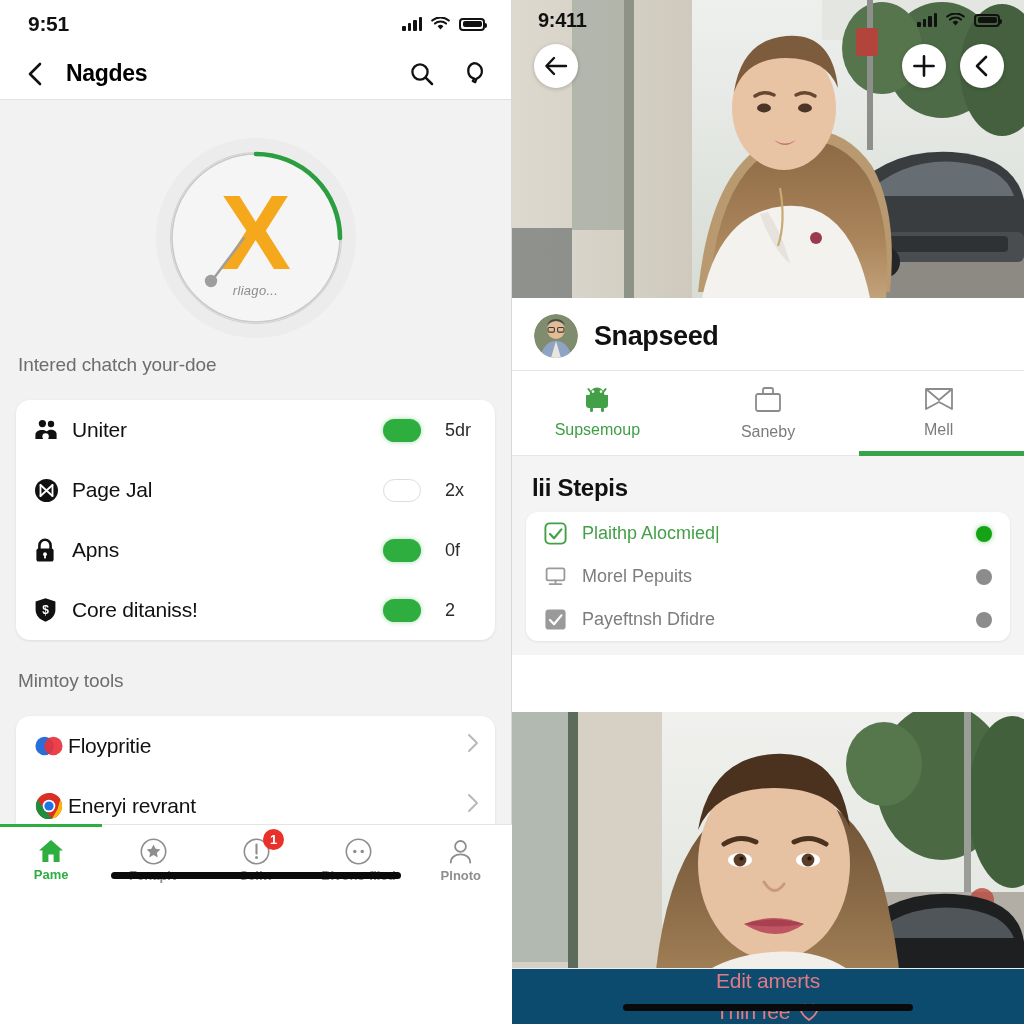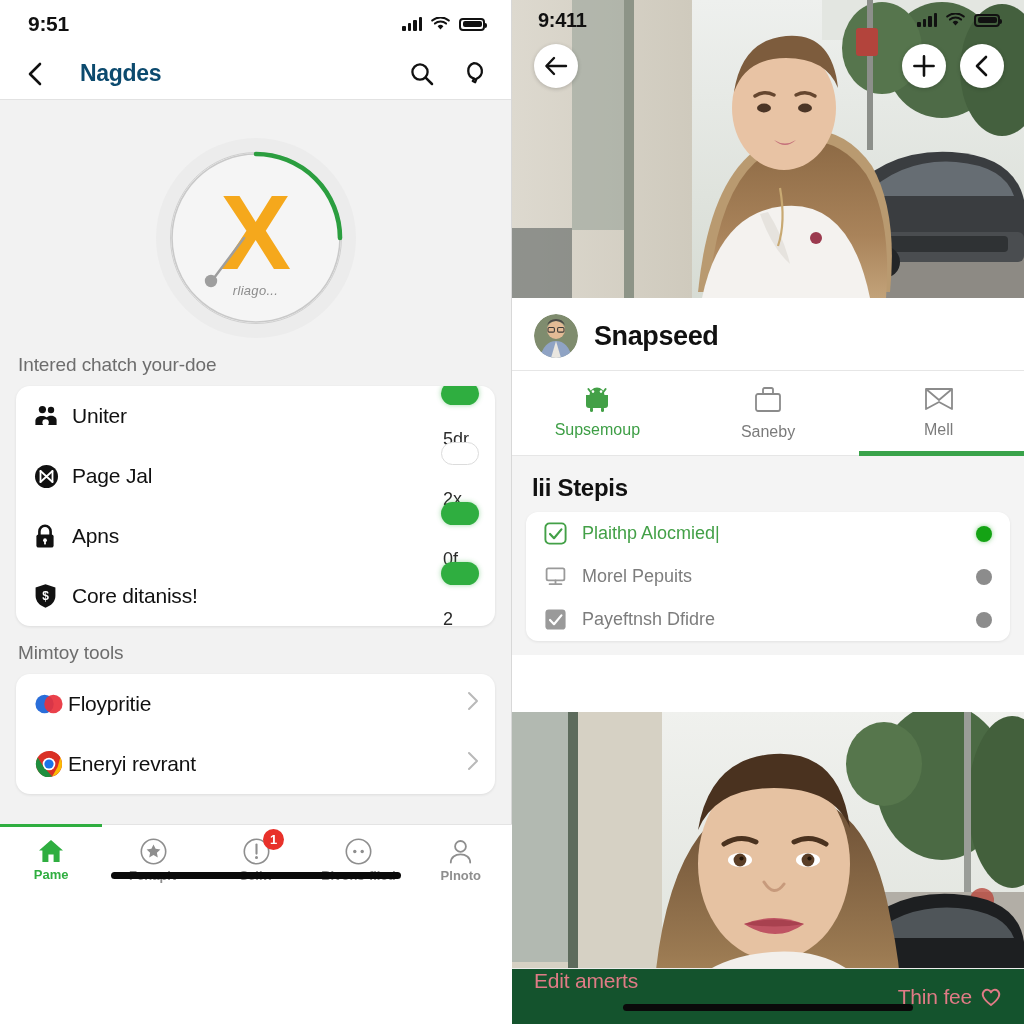--- a/index.html
+++ b/index.html
@@ -37,21 +37,21 @@
   .batt::after{content:"";position:absolute;right:-4px;top:3.5px;width:2.5px;height:5px;background:#111;border-radius:0 2px 2px 0;}
   .batt i{position:absolute;inset:1.5px;background:#111;border-radius:2px;}
 
   .navbar {
     height:52px; background:#fff;
     display:flex; align-items:center; padding:0 24px 0 18px;
     border-bottom:1px solid #e2e2e2;
     flex:0 0 auto;
   }
   .nav-back { width:34px;height:34px;display:flex;align-items:center;justify-content:center;cursor:pointer; }
-  .nav-title { font-size:23px;font-weight:bold;color:#0c4a6e;margin-left:28px;letter-spacing:-0.3px; }
+  .nav-title { font-size:23px;font-weight:bold;color:#000000;margin-left:14px;letter-spacing:-0.3px; }
   .nav-actions { margin-left:auto; display:flex; align-items:center; gap:26px; }
   .nav-actions > div { cursor:pointer; display:flex; align-items:center; justify-content:center; }
 
   .left-body { flex:1 1 auto; overflow:hidden; position:relative; padding-bottom:68px; }
 
   .gauge-wrap { display:flex; justify-content:center; padding-top:38px; }
   .gauge {
     width:200px;height:200px;border-radius:50%;
     background:#ececec;
     position:relative; display:flex;align-items:center;justify-content:center;
@@ -71,30 +71,30 @@
   .gauge-sub {
     position:absolute; bottom:40px; left:0; right:0; text-align:center;
     font-size:13px; color:#8c8c8c; z-index:4; letter-spacing:.3px;font-style:italic;
   }
   .gauge-needle { position:absolute; z-index:4; left:44px; bottom:48px; }
 
   .section-label {
     font-size:19px; color:#6d6d6d; padding:16px 0 10px 18px; letter-spacing:-0.1px;
   }
   .card {
-    margin:0 16px; background:#fff; border-radius:14px;
+    margin:14px 16px; background:#fff; border-radius:14px;
     box-shadow:0 1px 3px rgba(0,0,0,.09);
     overflow:hidden;
   }
   .row {
     display:flex; align-items:center; height:60px; padding:0 16px 0 18px; cursor:pointer;
   }
   .row-icon { width:34px; display:flex; align-items:center; justify-content:flex-start; }
   .row-label { font-size:21px; color:#111; margin-left:4px; letter-spacing:-0.2px; }
-  .row-right { margin-left:auto; display:flex; align-items:center; gap:24px;flex-direction:column; }
+  .row-right { margin-left:auto; display:flex; align-items:center; gap:24px; }
   .pill { width:38px;height:23px;border-radius:12px;background:#2fae40;box-shadow:0 0 5px rgba(47,174,64,.45);cursor:pointer; }
   .pill.off { background:#fff; border:1.5px solid #dcdcdc; box-shadow:none; }
   .pill-val { font-size:18px; color:#2b2b2b; min-width:34px; }
 
   .row-chev { margin-left:auto; color:#b9b9b9; font-size:22px; }
 
   .tool-icon { width:30px;height:30px;display:flex;align-items:center;justify-content:center; }
 
   .tabbar {
     position:absolute; left:0; bottom:0; width:512px; height:68px;
@@ -169,23 +169,24 @@
   .r-row-label { font-size:18px; color:#7d7d7d; margin-left:4px; }
   .r-row-label.green { color:#43a047; }
   .dot { width:16px;height:16px;border-radius:50%;margin-left:auto; }
   .dot.green { background:#14a314; box-shadow:0 0 5px rgba(20,163,20,.5); }
   .dot.gray { background:#8c8c8c; }
   .dot.hollow { background:#fff; border:1.5px solid #9a9a9a; }
 
   .right-mid { background:#f4f4f4; flex:0 0 auto; padding-bottom:14px; }
 
   .bottombar {
-    position:absolute; left:0; bottom:0; width:512px; height:56px; background:#14532d;
-    display:flex; justify-content:space-between; padding:0 22px; z-index:15;
+    position:absolute; left:0; bottom:0; width:512px; height:56px; background:#0c4a6e;
+    display:flex; align-items:center; justify-content:space-between; padding:0 22px; z-index:15;
     border-top:1px solid #ededed;
+    flex-direction:column;
   }
   .bottom-link { font-size:21px; color:#e07b86; cursor:pointer; letter-spacing:-0.2px; }
   .bottom-link.right { display:flex; align-items:center; gap:8px; }
 
   
   .ph { position:absolute; inset:0; }
 </style>
 </head>
 <body>
 

